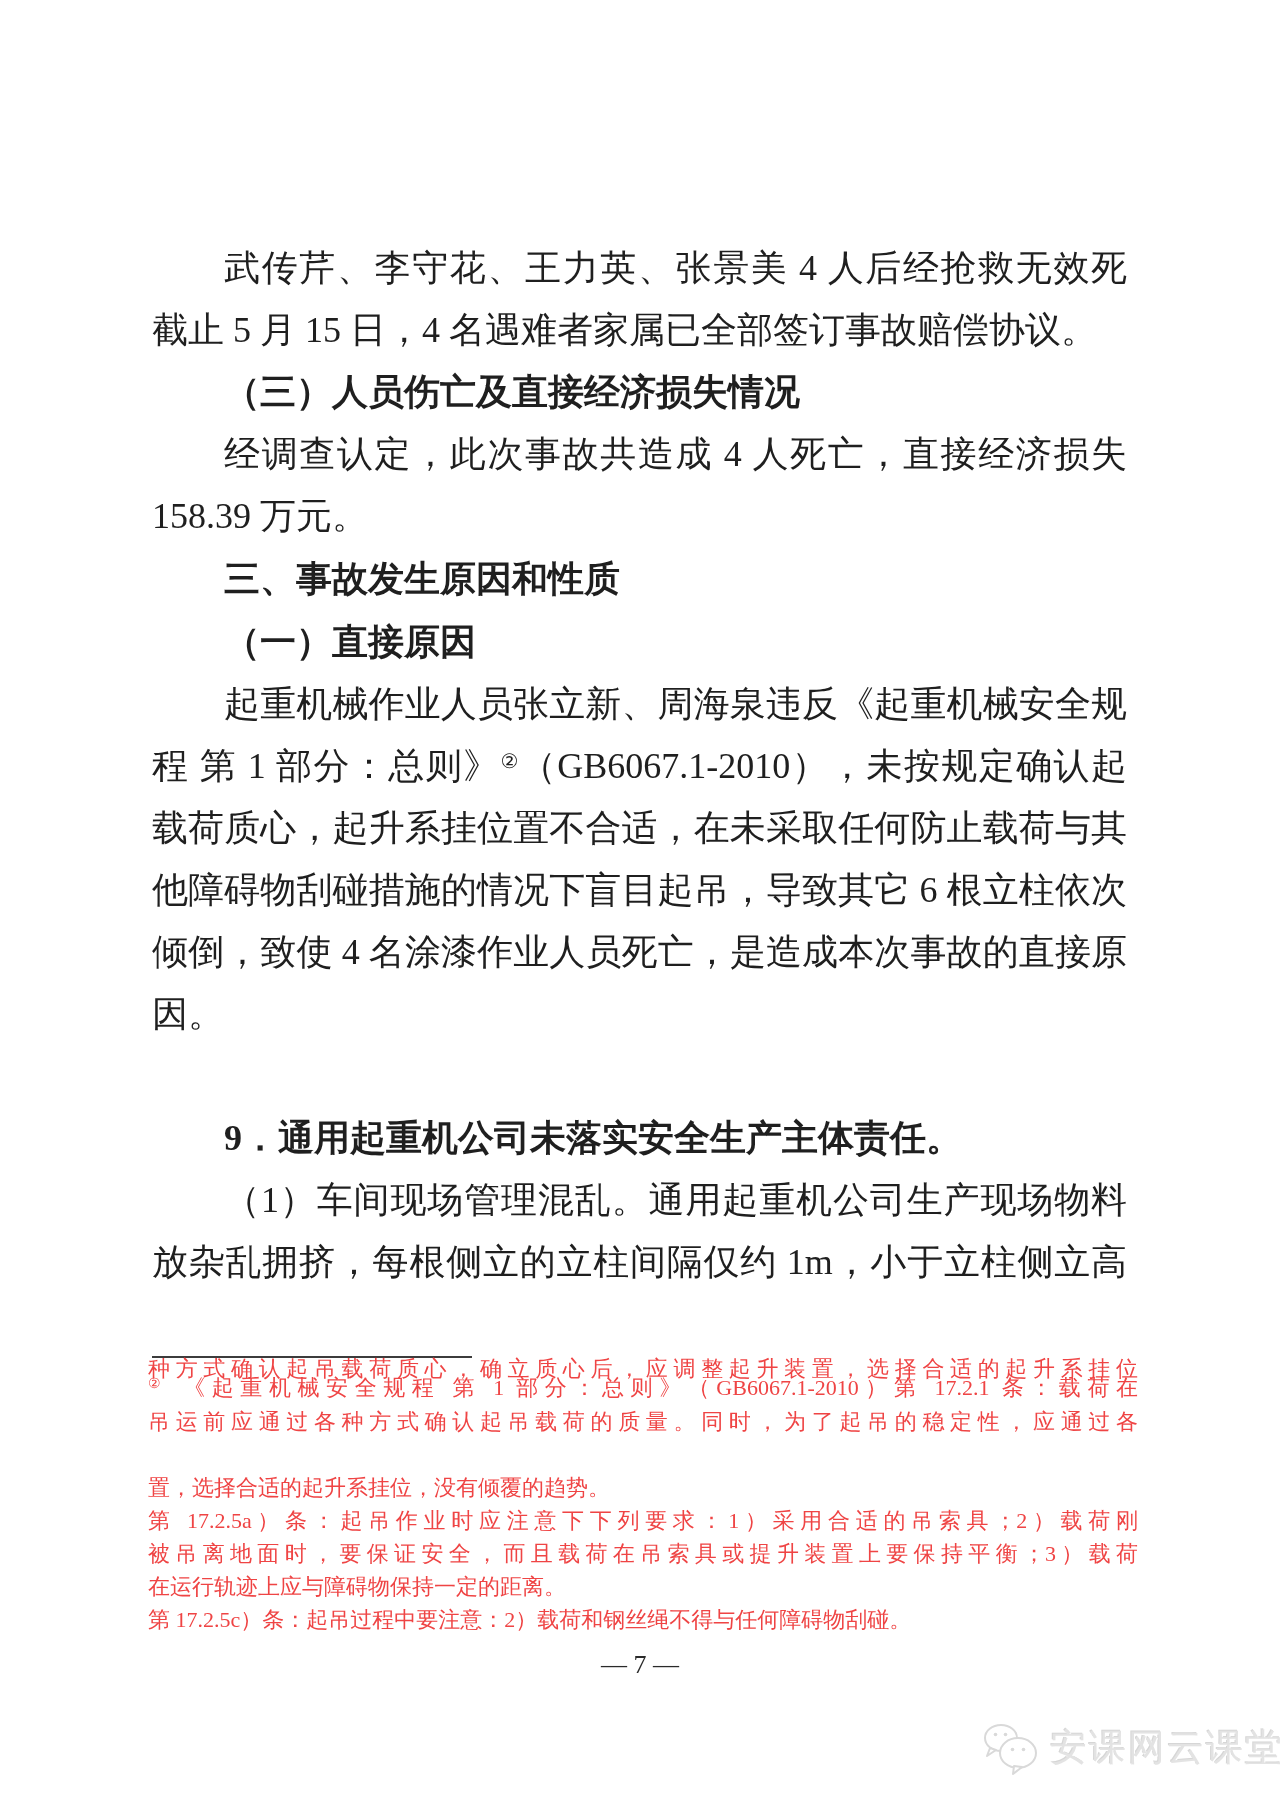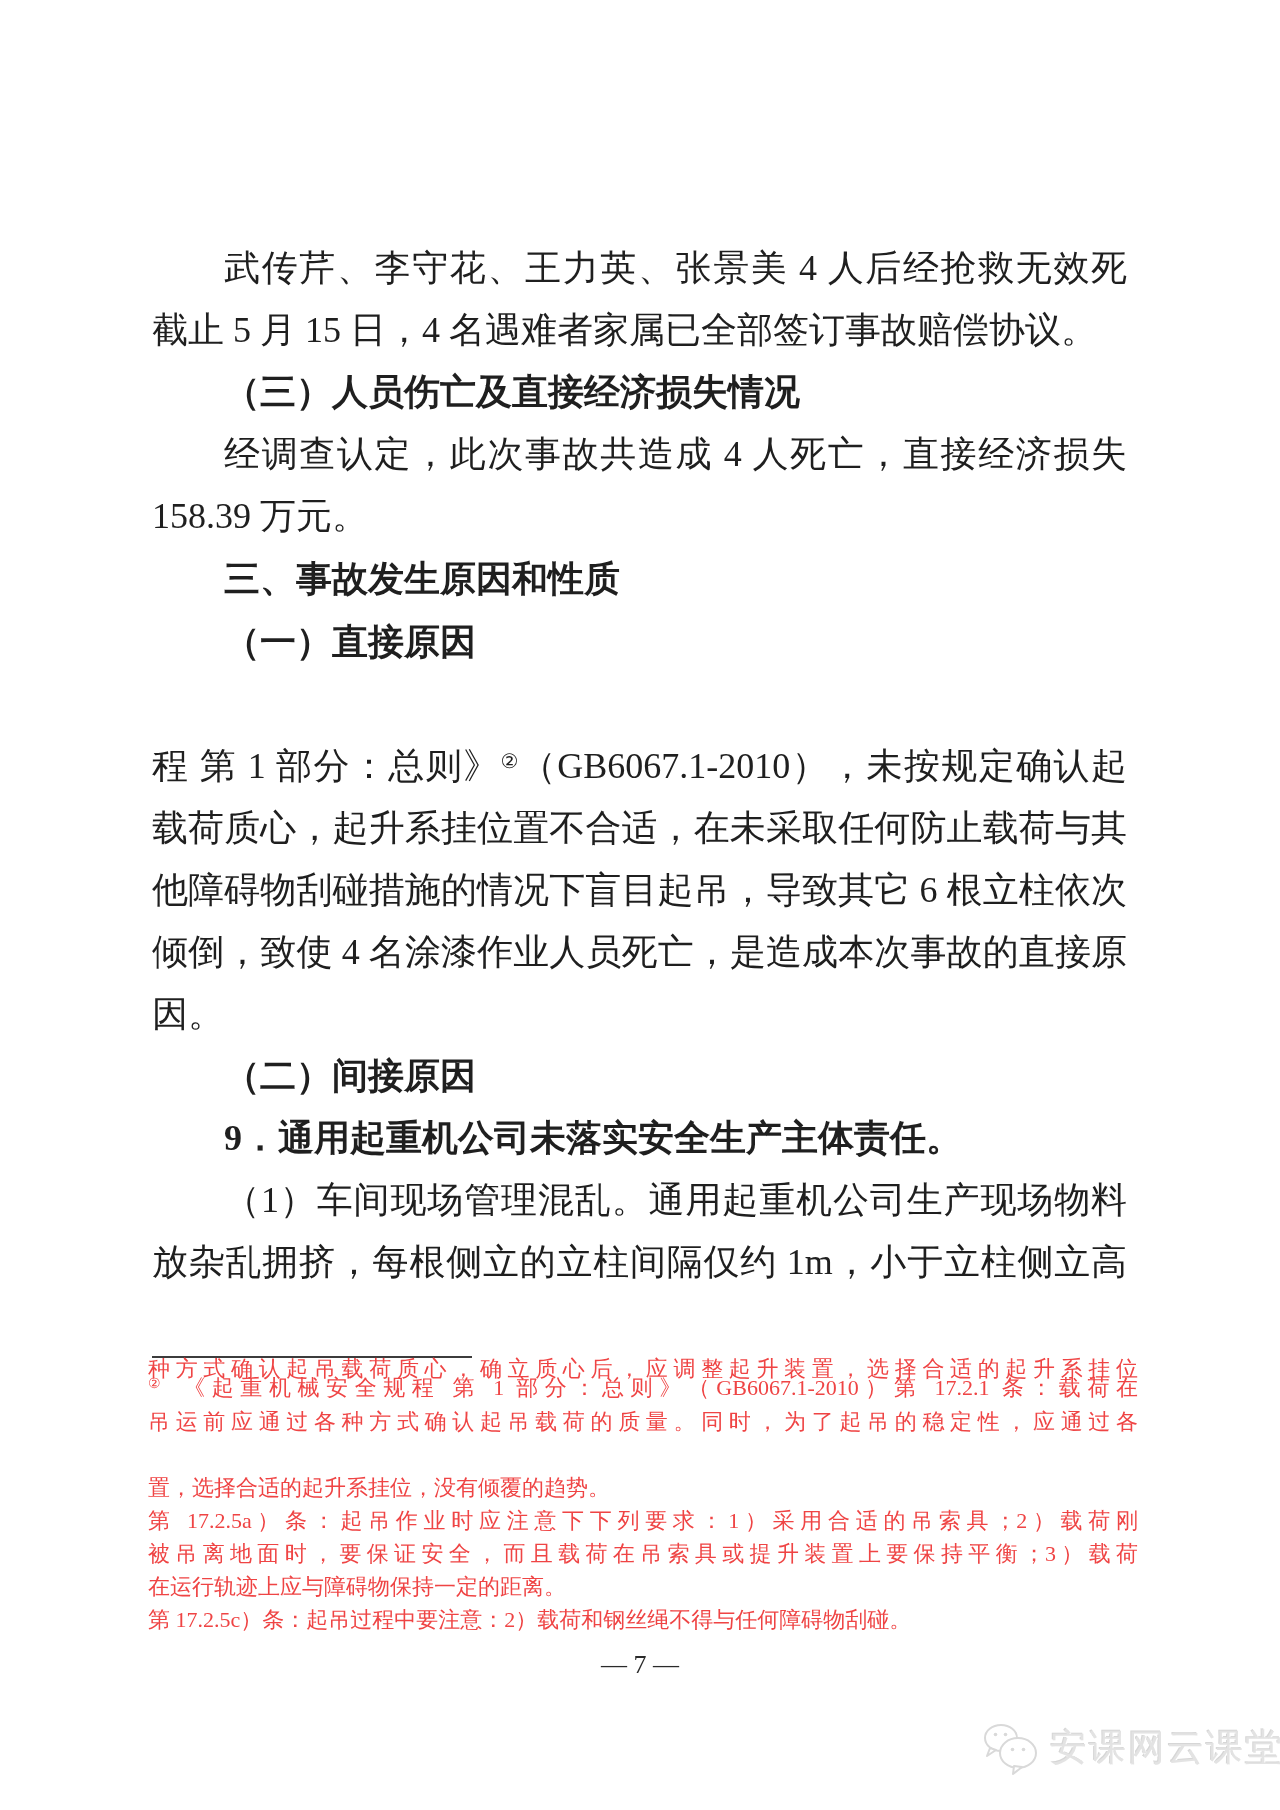--- a/index.html
+++ b/index.html
@@ -87,30 +87,30 @@
 
 <div class="page">
 
   <div class="bline j ind" style="top:245px">武传芹、李守花、王力英、张景美 4 人后经抢救无效死亡。</div>
   <div class="bline" style="top:307px">截止 5 月 15 日，4 名遇难者家属已全部签订事故赔偿协议。</div>
   <div class="bline ind h" style="top:369px">（三）人员伤亡及直接经济损失情况</div>
   <div class="bline j ind" style="top:431px">经调查认定，此次事故共造成 4 人死亡，直接经济损失</div>
   <div class="bline" style="top:493px">158.39 万元。</div>
   <div class="bline ind h" style="top:556px">三、事故发生原因和性质</div>
   <div class="bline ind h2" style="top:619px">（一）直接原因</div>
+  <div class="bline j ind" style="top:681px">起重机械作业人员张立新、周海泉违反《起重机械安全规</div>
 
   <div class="bline j" style="top:743px">
     <span>程 第 1 部分：总则》</span><span class="sup">②</span><span>（GB6067.1-2010），未按规定确认起吊</span>
   </div>
 
   <div class="bline j" style="top:805px">载荷质心，起升系挂位置不合适，在未采取任何防止载荷与其</div>
   <div class="bline j" style="top:867px">他障碍物刮碰措施的情况下盲目起吊，导致其它 6 根立柱依次</div>
   <div class="bline j" style="top:929px">倾倒，致使 4 名涂漆作业人员死亡，是造成本次事故的直接原</div>
   <div class="bline" style="top:991px">因。</div>
-  <div class="bline ind h2" style="top:1053px">（二）间接原因</div>
   <div class="bline ind h2" style="top:1115px">9．通用起重机公司未落实安全生产主体责任。</div>
   <div class="bline j ind" style="top:1177px">（1）车间现场管理混乱。通用起重机公司生产现场物料堆</div>
   <div class="bline j" style="top:1239px">放杂乱拥挤，每根侧立的立柱间隔仅约 1m，小于立柱侧立高度</div>
 
   <div class="fnsep"></div>
 
   <div class="fline j" style="top:1374px">
     <span class="fnsup">②</span><span>《起重机械安全规程 第 1 部分：总则》（GB6067.1-2010）第 17.2.1 条：载荷在</span>
   </div>
   <div class="fline j" style="top:1408px">吊运前应通过各种方式确认起吊载荷的质量。同时，为了起吊的稳定性，应通过各</div>

